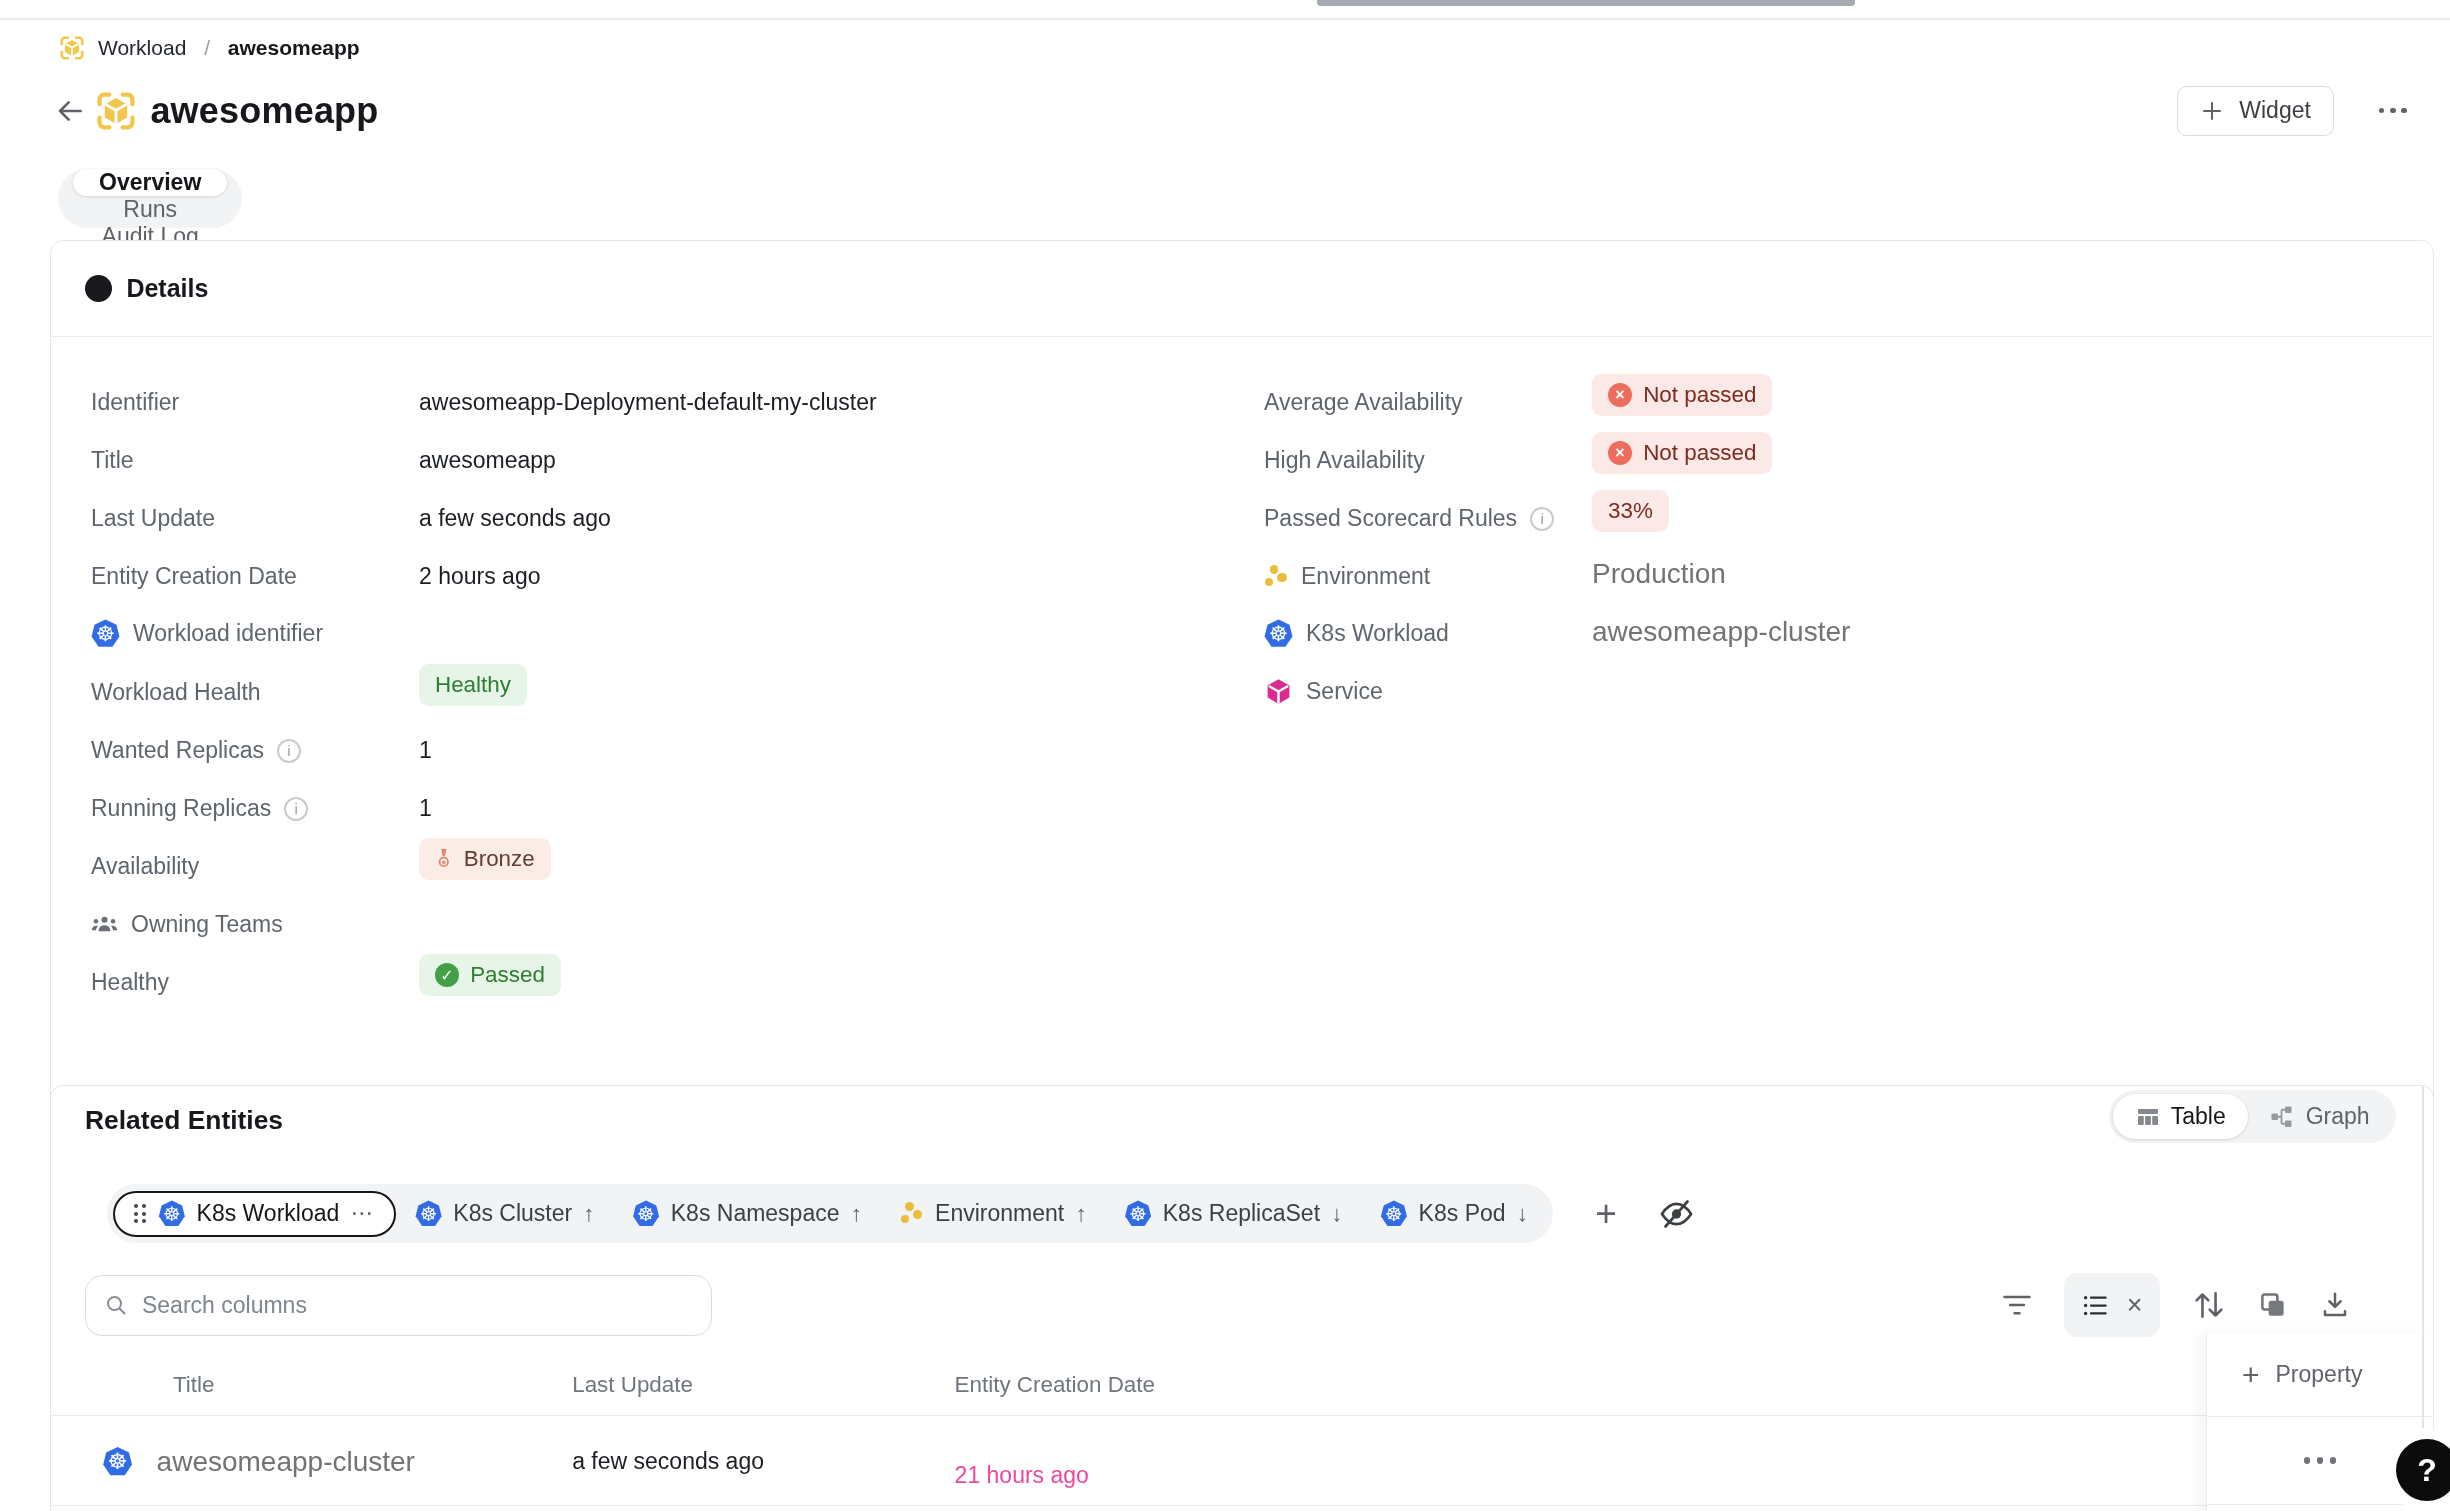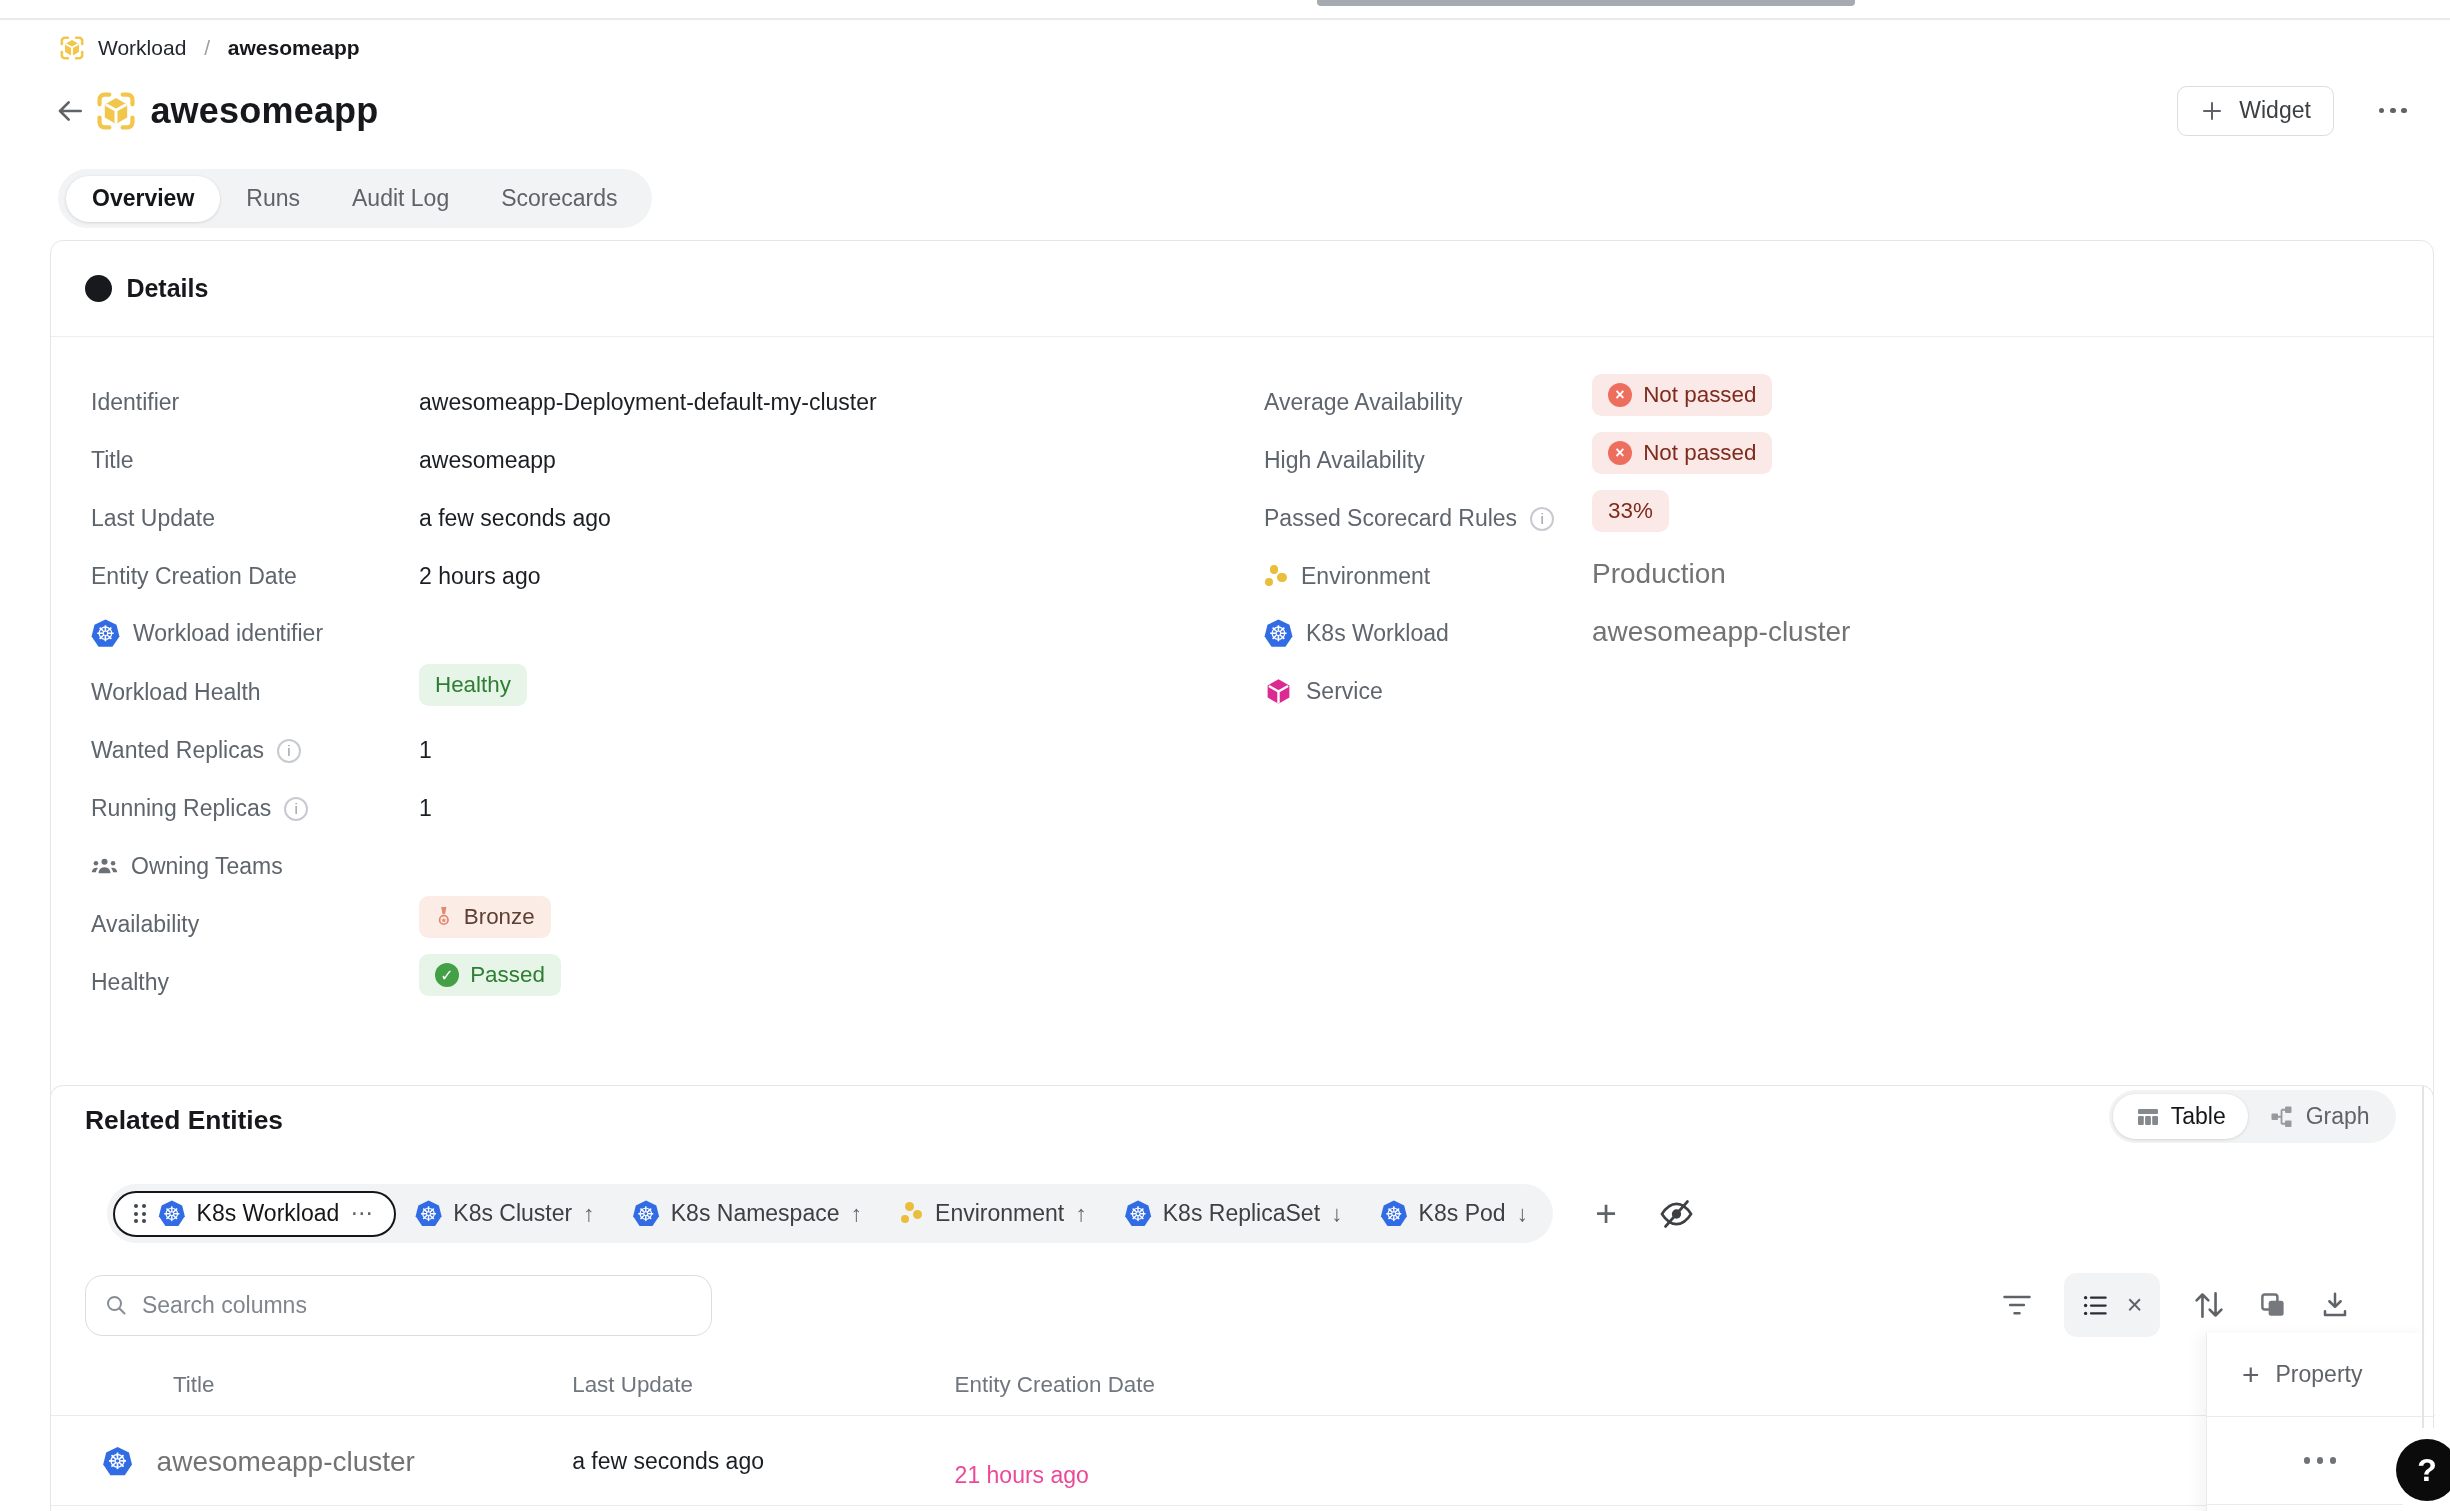--- a/index.html
+++ b/index.html
@@ -23,21 +23,21 @@
   .page-title { margin-left:13px; font-size:36px; font-weight:600; color:#16181C; letter-spacing:0.2px; }
   .title-spacer { flex:1; }
   .widget-btn { height:50px; padding:0 22.4px; border:1.6px solid #DADCE0; border-radius:9.6px; background:#fff;
     display:flex; align-items:center; gap:15px; font-size:23px; color:#3C4043; cursor:pointer; }
   .more-btn { margin-left:35px; margin-right:17.6px; display:flex; gap:5.6px; align-items:center; padding:9.6px; cursor:pointer; }
   .dot { border-radius:50%; background:#5F6368; }
   .more-btn .dot { width:5.6px; height:5.6px; }
 
   
   .tabs { position:absolute; left:58px; top:169px; height:59px; background:#F1F3F4; border-radius:30px;
-    display:inline-flex; align-items:center; padding:0 8px; }
+    display:inline-flex; align-items:center; padding:0 8px;flex-direction:column; }
   .tab { height:46px; padding:0 26px; display:flex; align-items:center; font-size:23px; color:#5F6368;
     border-radius:23px; cursor:pointer; white-space:nowrap; }
   .tab.active { background:#fff; color:#141619; font-weight:600; box-shadow:0 0.8px 3.2px rgba(0,0,0,.14); }
 
   
   .card { position:absolute; left:50px; width:2384px; background:#fff; border:1.6px solid #E4E7EA; border-radius:13px; }
   .details-card { top:240px; height:1003px; }
   .related-card { top:1085px; height:448px; border-bottom:none; border-radius:13px 13px 0 0; }
 
   .card-head { height:96px; display:flex; align-items:center; padding-left:34px; border-bottom:1.6px solid #ECEEF0; }
@@ -247,46 +247,46 @@
       </div>
       <div class="frow">
         <div class="flabel">
           <span>Running Replicas</span>
           <span class="info-i"></span>
         </div>
         <div class="fvalue">1</div>
       </div>
       <div class="frow">
         <div class="flabel">
+            <span>Availability</span>
+          </div>
+        <div class="fvalue">
+          <span class="pill pill-bronze">
+            <svg width="17.6" height="21.6" viewBox="0 0 20 24">
+              <path d="M7 1h6l-1.6 8h-2.8z" fill="#E28A70"></path>
+              <circle cx="10" cy="15.5" r="4.8" fill="none" stroke="#E28A70" stroke-width="2"></circle>
+              <path d="M10 13.2l.9 1.8 2 .2-1.5 1.3.5 2-1.9-1.1-1.9 1.1.5-2-1.5-1.3 2-.2z" fill="#E28A70"></path>
+            </svg>
+            <span>Bronze</span>
+          </span>
+        </div>
+      </div>
+      <div class="frow">
+        <div class="flabel">
           <svg width="27" height="21" viewBox="0 0 24 18" fill="#6B7077">
             <circle cx="12" cy="4.8" r="2.7"></circle>
             <path d="M6.8 13.8c.4-2.6 2.5-4.2 5.2-4.2s4.8 1.6 5.2 4.2v1.2H6.8z"></path>
             <circle cx="4.4" cy="6" r="2"></circle>
             <path d="M.8 13.4c.3-2 1.9-3.3 4-3.3.5 0 1 .1 1.4.2-1 1-1.6 2.3-1.8 3.9H.8z"></path>
             <circle cx="19.6" cy="6" r="2"></circle>
             <path d="M23.2 13.4c-.3-2-1.9-3.3-4-3.3-.5 0-1 .1-1.4.2 1 1 1.6 2.3 1.8 3.9h3.6z"></path>
           </svg>
           <span>Owning Teams</span>
         </div>
         <div class="fvalue"></div>
-      </div>
-      <div class="frow">
-        <div class="flabel">
-            <span>Availability</span>
-          </div>
-        <div class="fvalue">
-          <span class="pill pill-bronze">
-            <svg width="17.6" height="21.6" viewBox="0 0 20 24">
-              <path d="M7 1h6l-1.6 8h-2.8z" fill="#E28A70"></path>
-              <circle cx="10" cy="15.5" r="4.8" fill="none" stroke="#E28A70" stroke-width="2"></circle>
-              <path d="M10 13.2l.9 1.8 2 .2-1.5 1.3.5 2-1.9-1.1-1.9 1.1.5-2-1.5-1.3 2-.2z" fill="#E28A70"></path>
-            </svg>
-            <span>Bronze</span>
-          </span>
-        </div>
       </div>
       <div class="frow">
         <div class="flabel">
             <span>Healthy</span>
           </div>
         <div class="fvalue">
           <span class="pill pill-green">
             <span class="circle-ic ic-check">✓</span>
             <span>Passed</span>
           </span>

